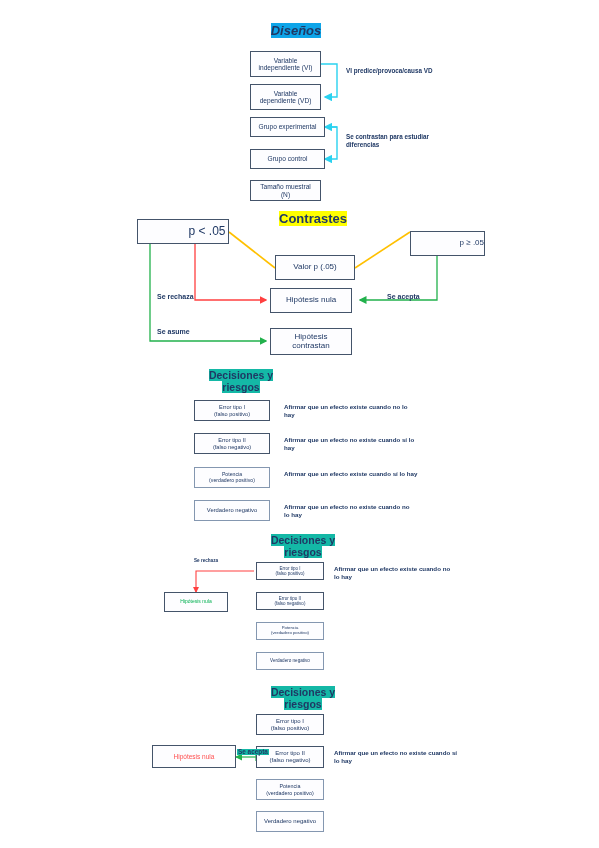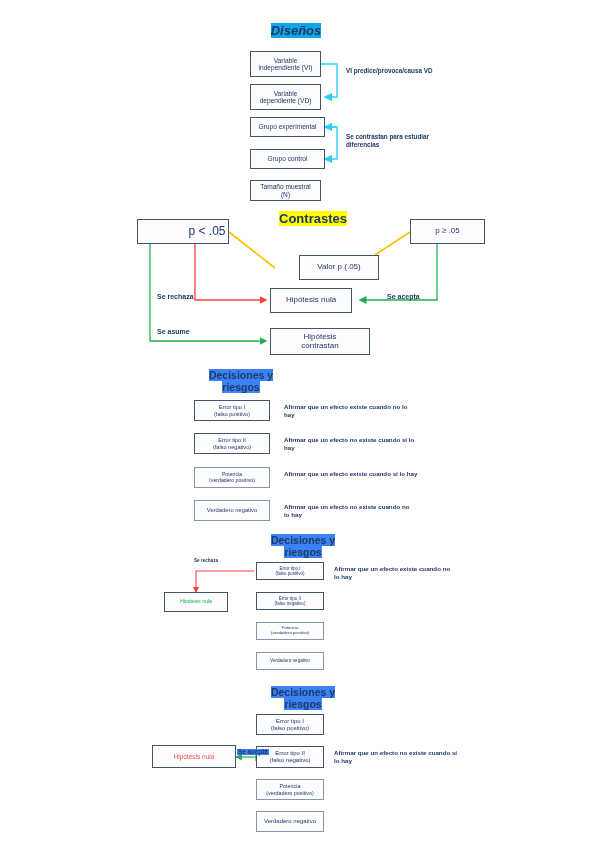--- a/index.html
+++ b/index.html
@@ -10,21 +10,21 @@
   
   .box{position:absolute;box-sizing:border-box;background:#fdfdff;
        border:1px solid #44546a;display:flex;align-items:center;
        justify-content:center;text-align:center;color:#1f3864;
        line-height:1.12;}
   .box.thin{border:0.8px solid #8497b0;}
   .title{position:absolute;font-weight:bold;color:#1f3864;
          text-align:center;line-height:1.15;}
   .hl-cyan{background:#0ea5e9;font-style:italic;}
   .hl-yellow{background:#ffff00;}
-  .hl-green{background:#3b82f6;}
+  .hl-green{background:#14b8a6;}
   .note{position:absolute;font-weight:bold;color:#1f3864;line-height:1.25;}
   .lbl{position:absolute;font-weight:bold;color:#1f3864;}
 
   svg.diag{position:absolute;left:0;top:0;width:599px;height:848px;
            pointer-events:none;overflow:visible;}
 </style>
 </head>
 <body>
 
 <div class="stage">
@@ -110,33 +110,33 @@
   <div class="note" style="left:346px;top:133px;width:88px;font-size:6.3px;">Se contrastan para estudiar diferencias</div>
 
   <div class="title" style="left:268px;top:212px;width:90px;font-size:13px;">
     <span class="hl-yellow">Contrastes</span>
   </div>
 
   <div class="box" style="left:137px;top:219px;width:92px;height:25px;font-size:12px;padding-left:48px;">
     <span>p &lt; .05</span>
   </div>
 
-  <div class="box" style="left:410px;top:219px;width:75px;height:25px;font-size:8px;">
+  <div class="box" style="left:410px;top:231px;width:75px;height:25px;font-size:8px;justify-content:flex-end;">
     <span>p ≥ .05</span>
   </div>
 
-  <div class="box" style="left:275px;top:255px;width:80px;height:25px;font-size:8px;margin-left:24px;">
+  <div class="box" style="left:275px;top:255px;width:80px;height:25px;font-size:8px;">
     <span>Valor p (.05)</span>
   </div>
 
   <div class="box" style="left:270px;top:288px;width:82px;height:25px;font-size:8px;">
     <span>Hipótesis nula</span>
   </div>
 
-  <div class="box" style="left:270px;top:328px;width:100px;height:27px;font-size:8px;flex-direction:column;">
+  <div class="box" style="left:270px;top:328px;width:82px;height:27px;font-size:8px;flex-direction:column;">
     <span>Hipótesis</span>
     <span>contrastan</span>
   </div>
 
   <div class="lbl" style="left:157px;top:293px;font-size:7px;">Se rechaza</div>
   <div class="lbl" style="left:387px;top:293px;font-size:7px;">Se acepta</div>
   <div class="lbl" style="left:157px;top:328px;font-size:7px;">Se asume</div>
 
   <div class="title" style="left:193px;top:369px;width:96px;font-size:10.5px;">
     <span class="hl-green">Decisiones y</span><br>

